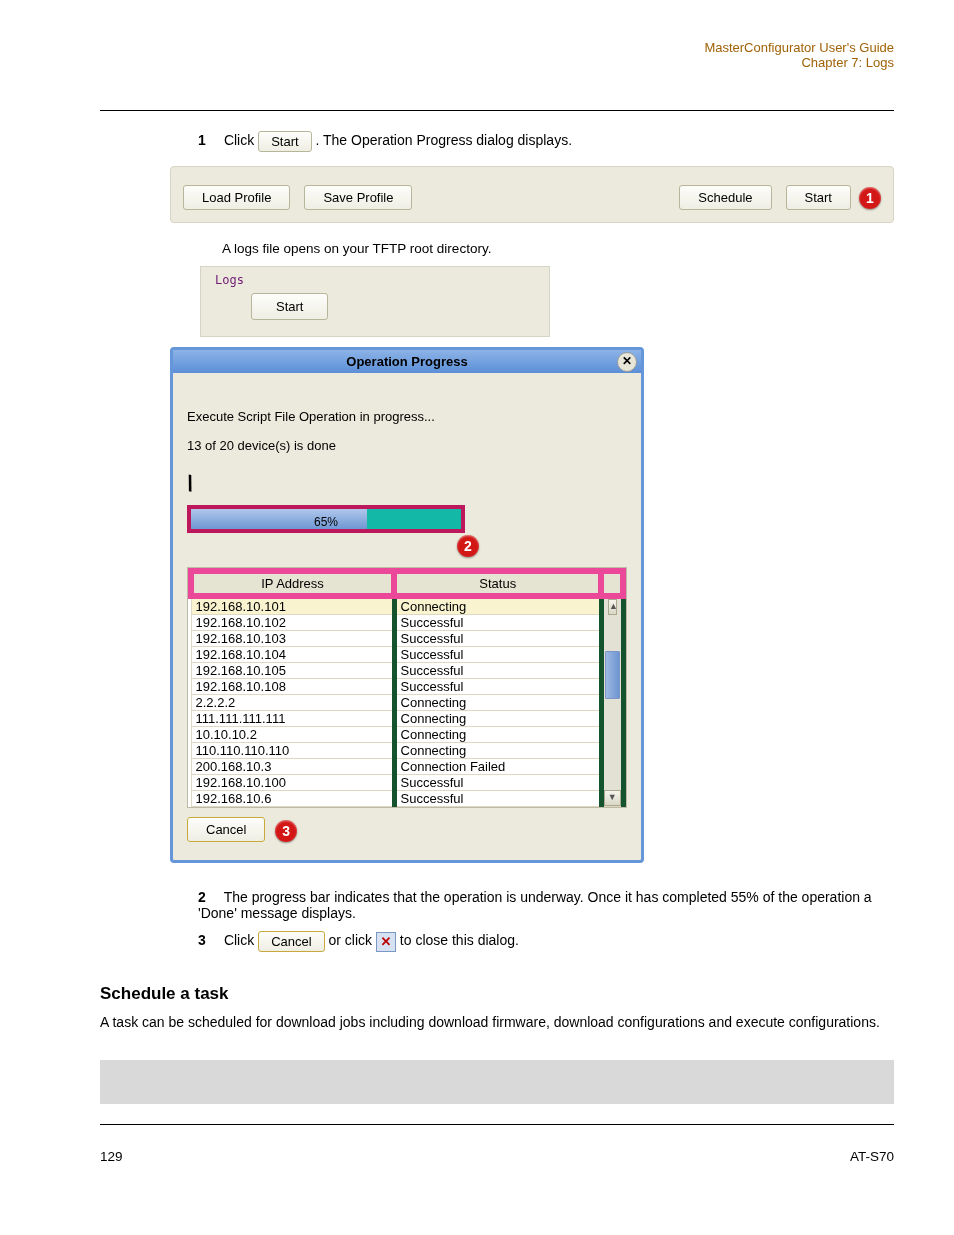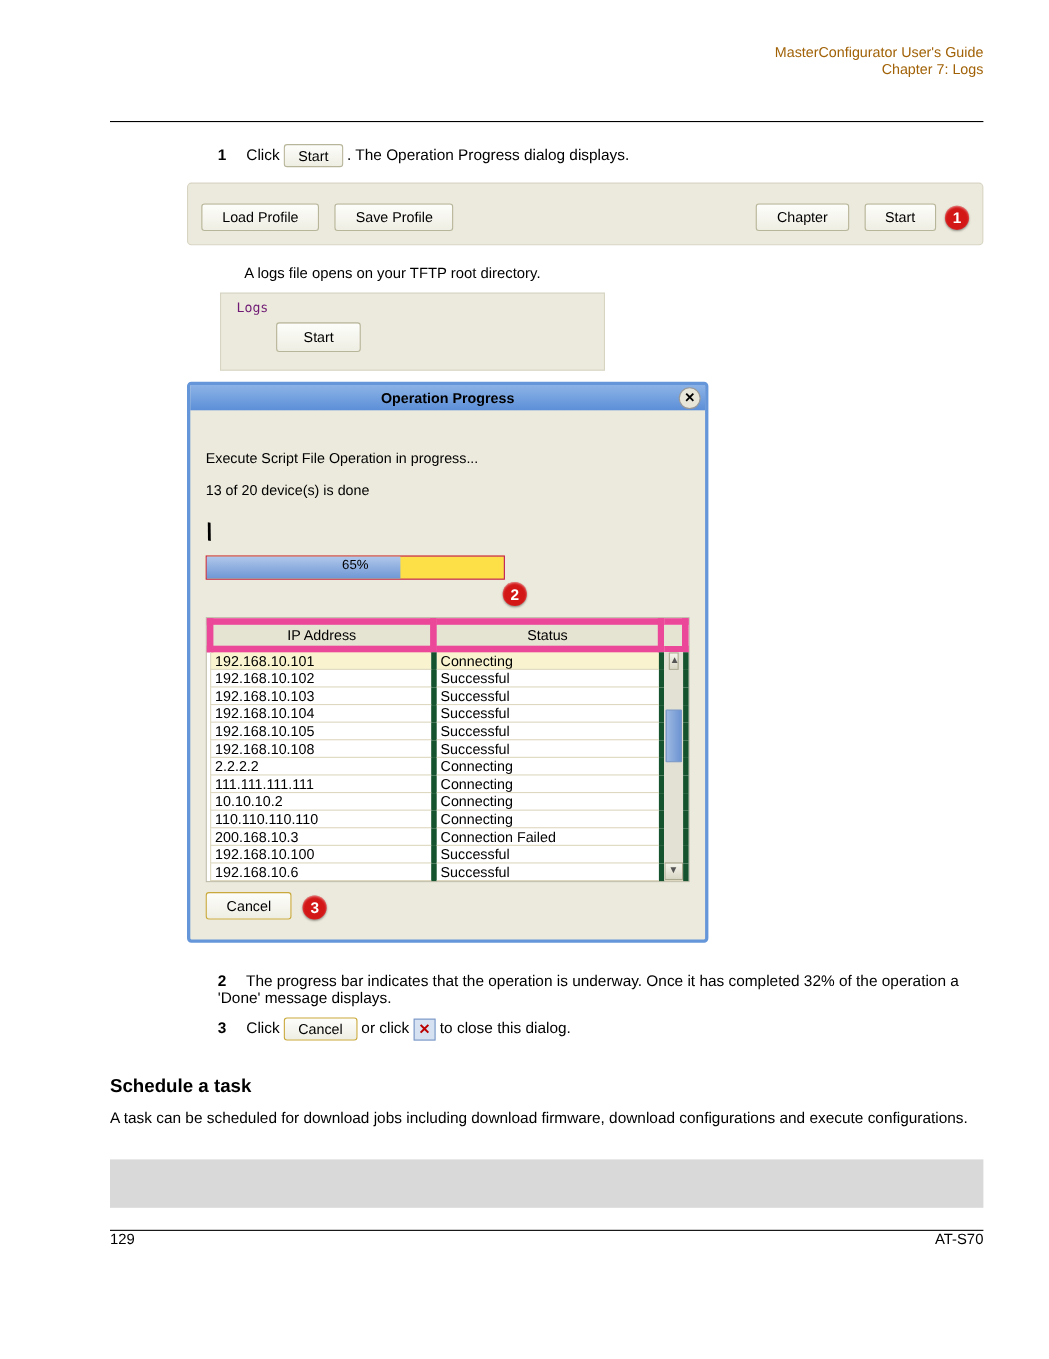--- a/index.html
+++ b/index.html
@@ -122,24 +122,24 @@
     text-align: center;
     cursor: pointer;
   }
   .dialog-body { padding: 30px 14px 14px 14px; }
   .dialog-msg { margin: 6px 0 14px 0; }
   .dialog-count { margin: 0 0 18px 0; }
   .spinner { font-size: 22px; font-weight: bold; margin-bottom: 8px; display:inline-block; transform: rotate(10deg);}
   .progress-outer {
     width: 270px;
     height: 20px;
-    border: 1px solid #be185d;
-    background: #fde047;
+    border: 4px solid #be185d;
+    background: #14b8a6;
     display: flex;
-    align-items: flex-start;
+    align-items: flex-end;
     position: relative;
     margin-bottom: 6px;
   }
   .progress-inner {
     height: 100%;
     background: linear-gradient(#b0c7eb, #6e97d4);
     display: flex;
     align-items: center;
     justify-content: center;
     font-size: 12px;
@@ -230,21 +230,21 @@
   }
   .footer-block {
     background: #d9d9d9;
     padding: 22px 0;
     margin-top: 28px;
   }
   .footer-line {
     display: flex;
     justify-content: space-between;
     font-size: 13.5px;
-    margin-top: 0;
+    margin-top: 24px;
   }
   .small-close-icon {
     display: inline-block;
     width: 18px;
     height: 18px;
     background: #d6e2f2;
     border: 1px solid #7a97c6;
     color: #b00;
     font-weight: bold;
     font-size: 13px;
@@ -270,21 +270,21 @@
     <span>Click </span>
     <span class="inline-btn">Start</span>
     <span>. The Operation Progress dialog displays.</span>
   </div>
 
   <div class="toolbar-wrap">
     <div class="toolbar">
       <span class="win-btn">Load Profile</span>
       <span class="win-btn">Save Profile</span>
       <span class="spacer"></span>
-      <span class="win-btn">Chapter</span>
+      <span class="win-btn">Schedule</span>
       <span class="win-btn">Start</span>
       <span class="callout" style="margin-left:-6px;">1</span>
     </div>
   </div>
 
   <div class="hint">A logs file opens on your TFTP root directory.</div>
 
   <div class="logs-strip">
     <span class="logs-label">Logs</span>
     <div style="padding-left:36px;">
@@ -391,21 +391,21 @@
         <div class="dialog-footer">
           <span class="win-btn" style="border-color:#c9a93b;">Cancel</span>
           <span class="callout callout-inline">3</span>
         </div>
       </div>
     </div>
   </div>
 
   <div class="step-line indent" style="margin-top:26px;">
     <span class="step-num">2</span>
-    <span>The progress bar indicates that the operation is underway. Once it has completed 32% of the operation a 'Done' message displays.</span>
+    <span>The progress bar indicates that the operation is underway. Once it has completed 55% of the operation a 'Done' message displays.</span>
   </div>
 
   <div class="step-line indent" style="margin-top:10px;">
     <span class="step-num">3</span>
     <span>Click </span>
     <span class="inline-btn" style="border-color:#c9a93b;">Cancel</span>
     <span> or click </span>
     <span class="small-close-icon">✕</span>
     <span> to close this dialog.</span>
   </div>

